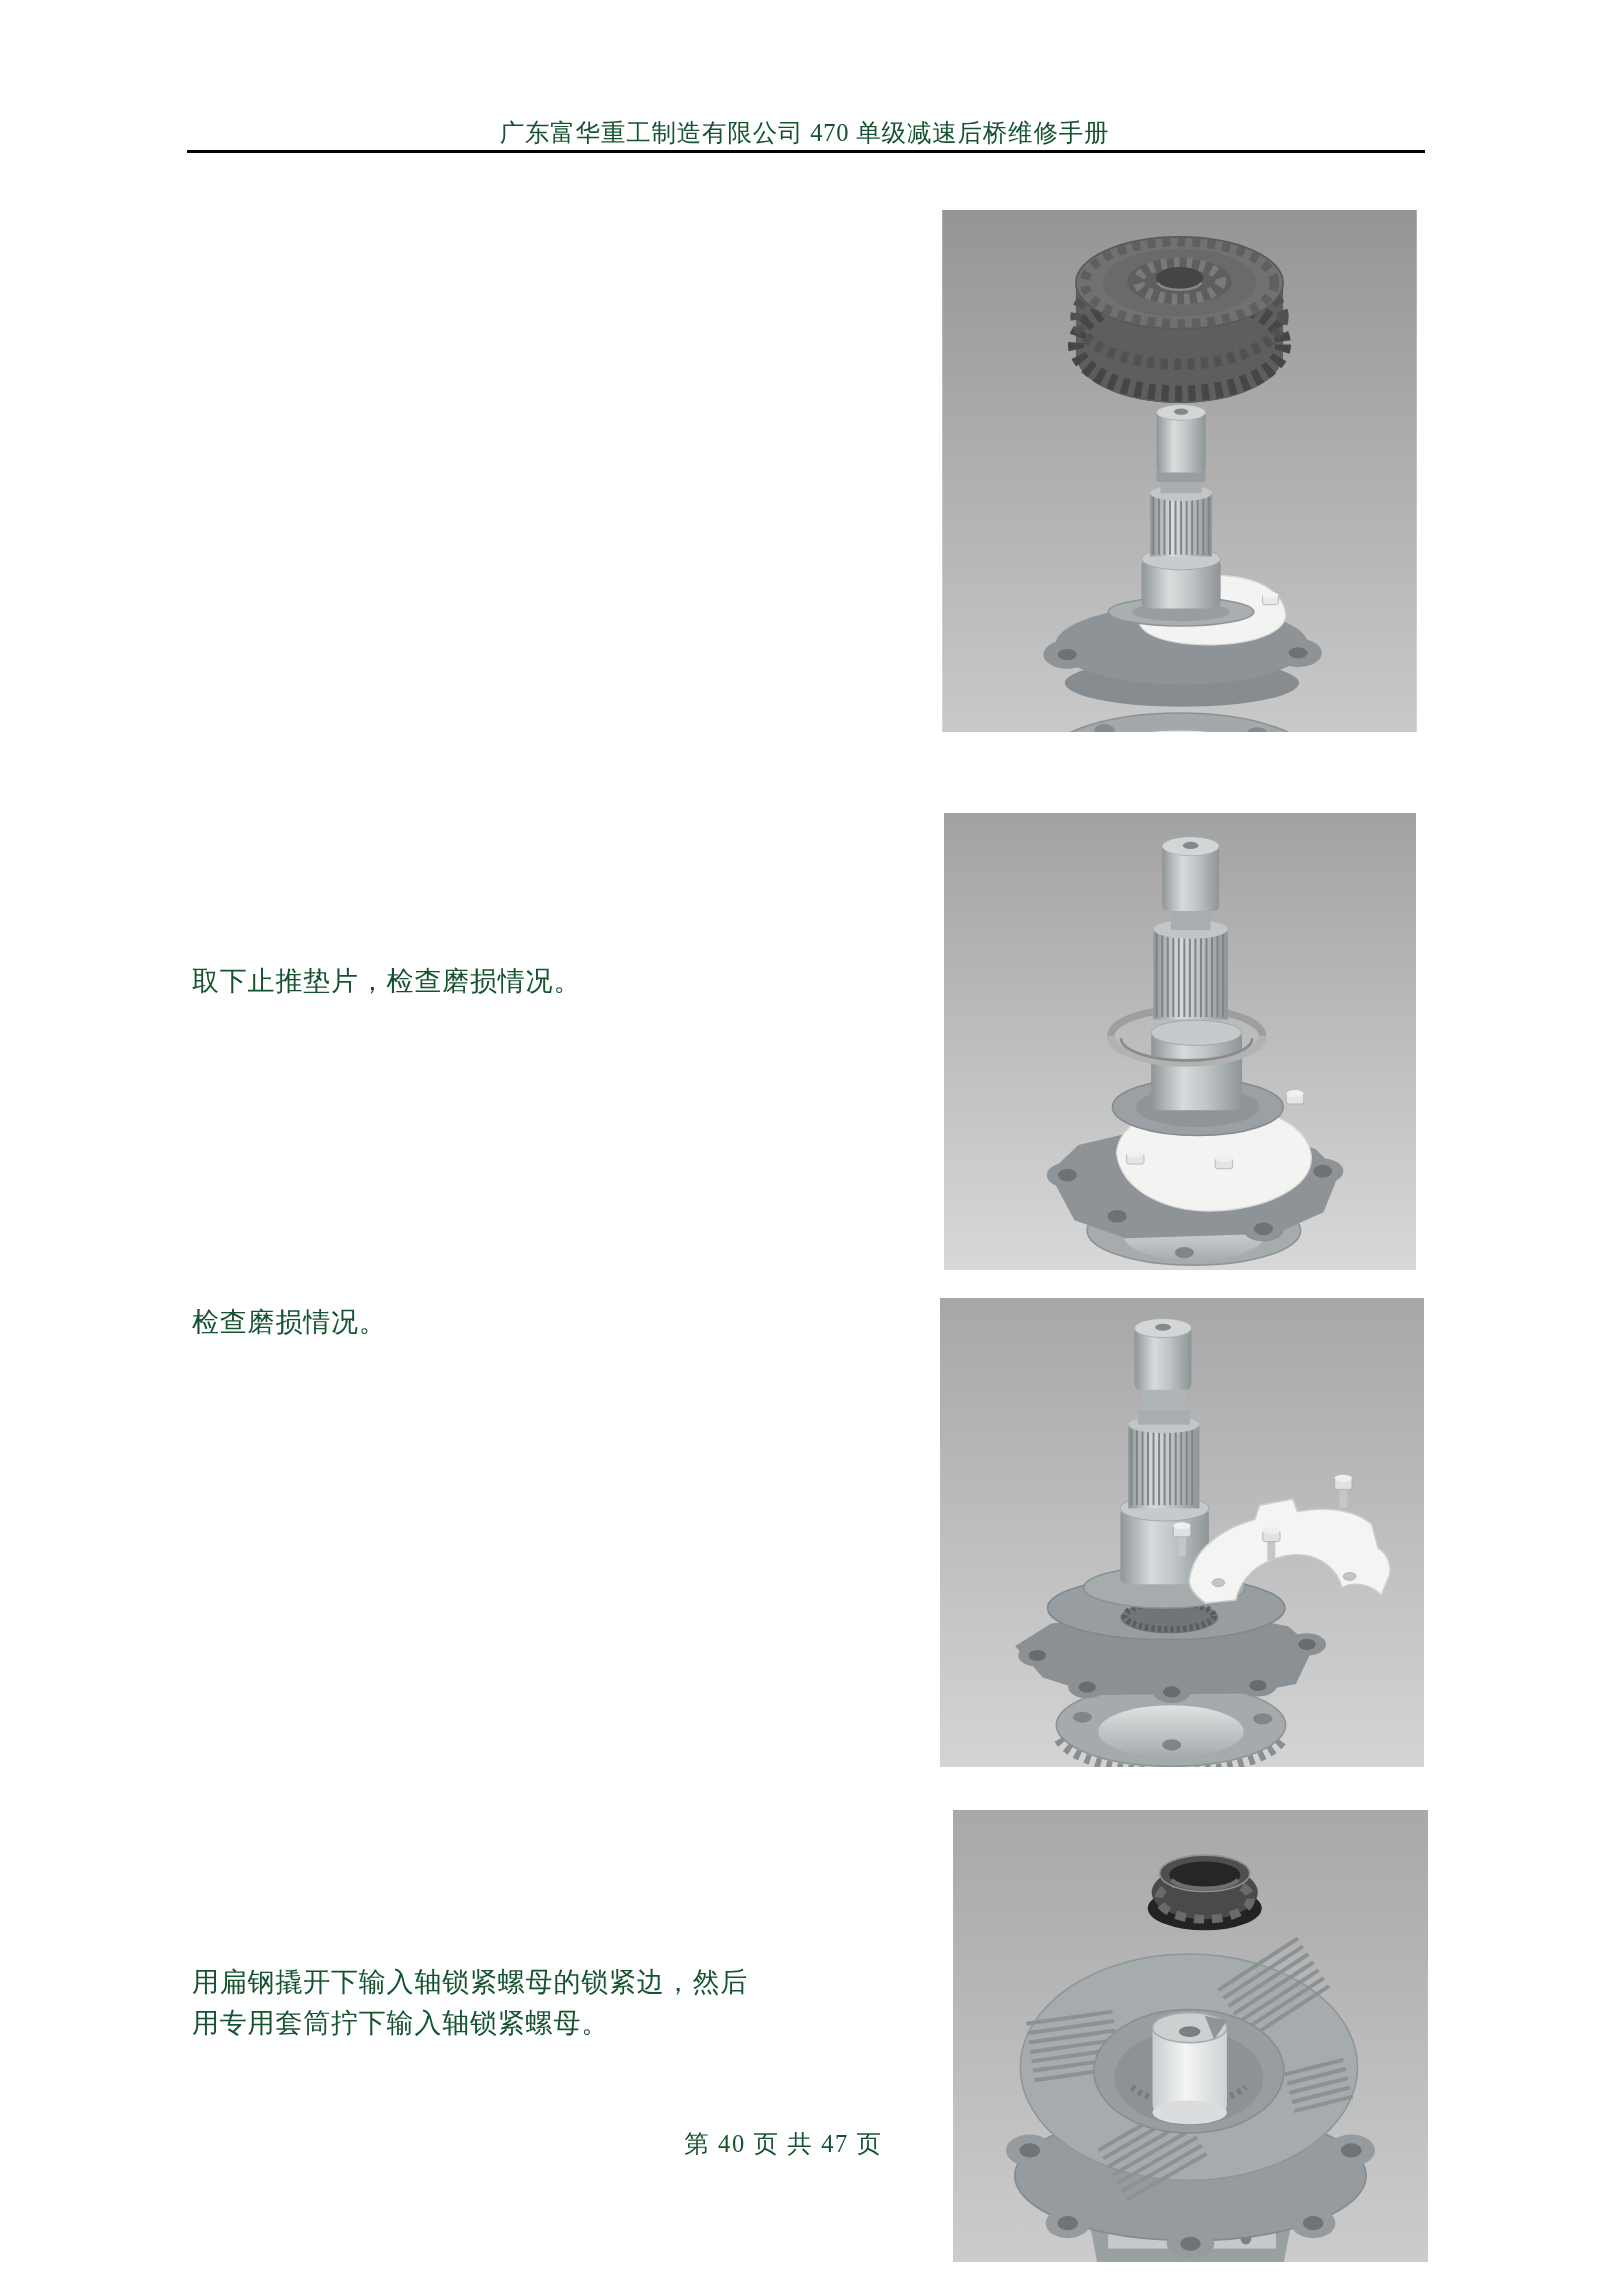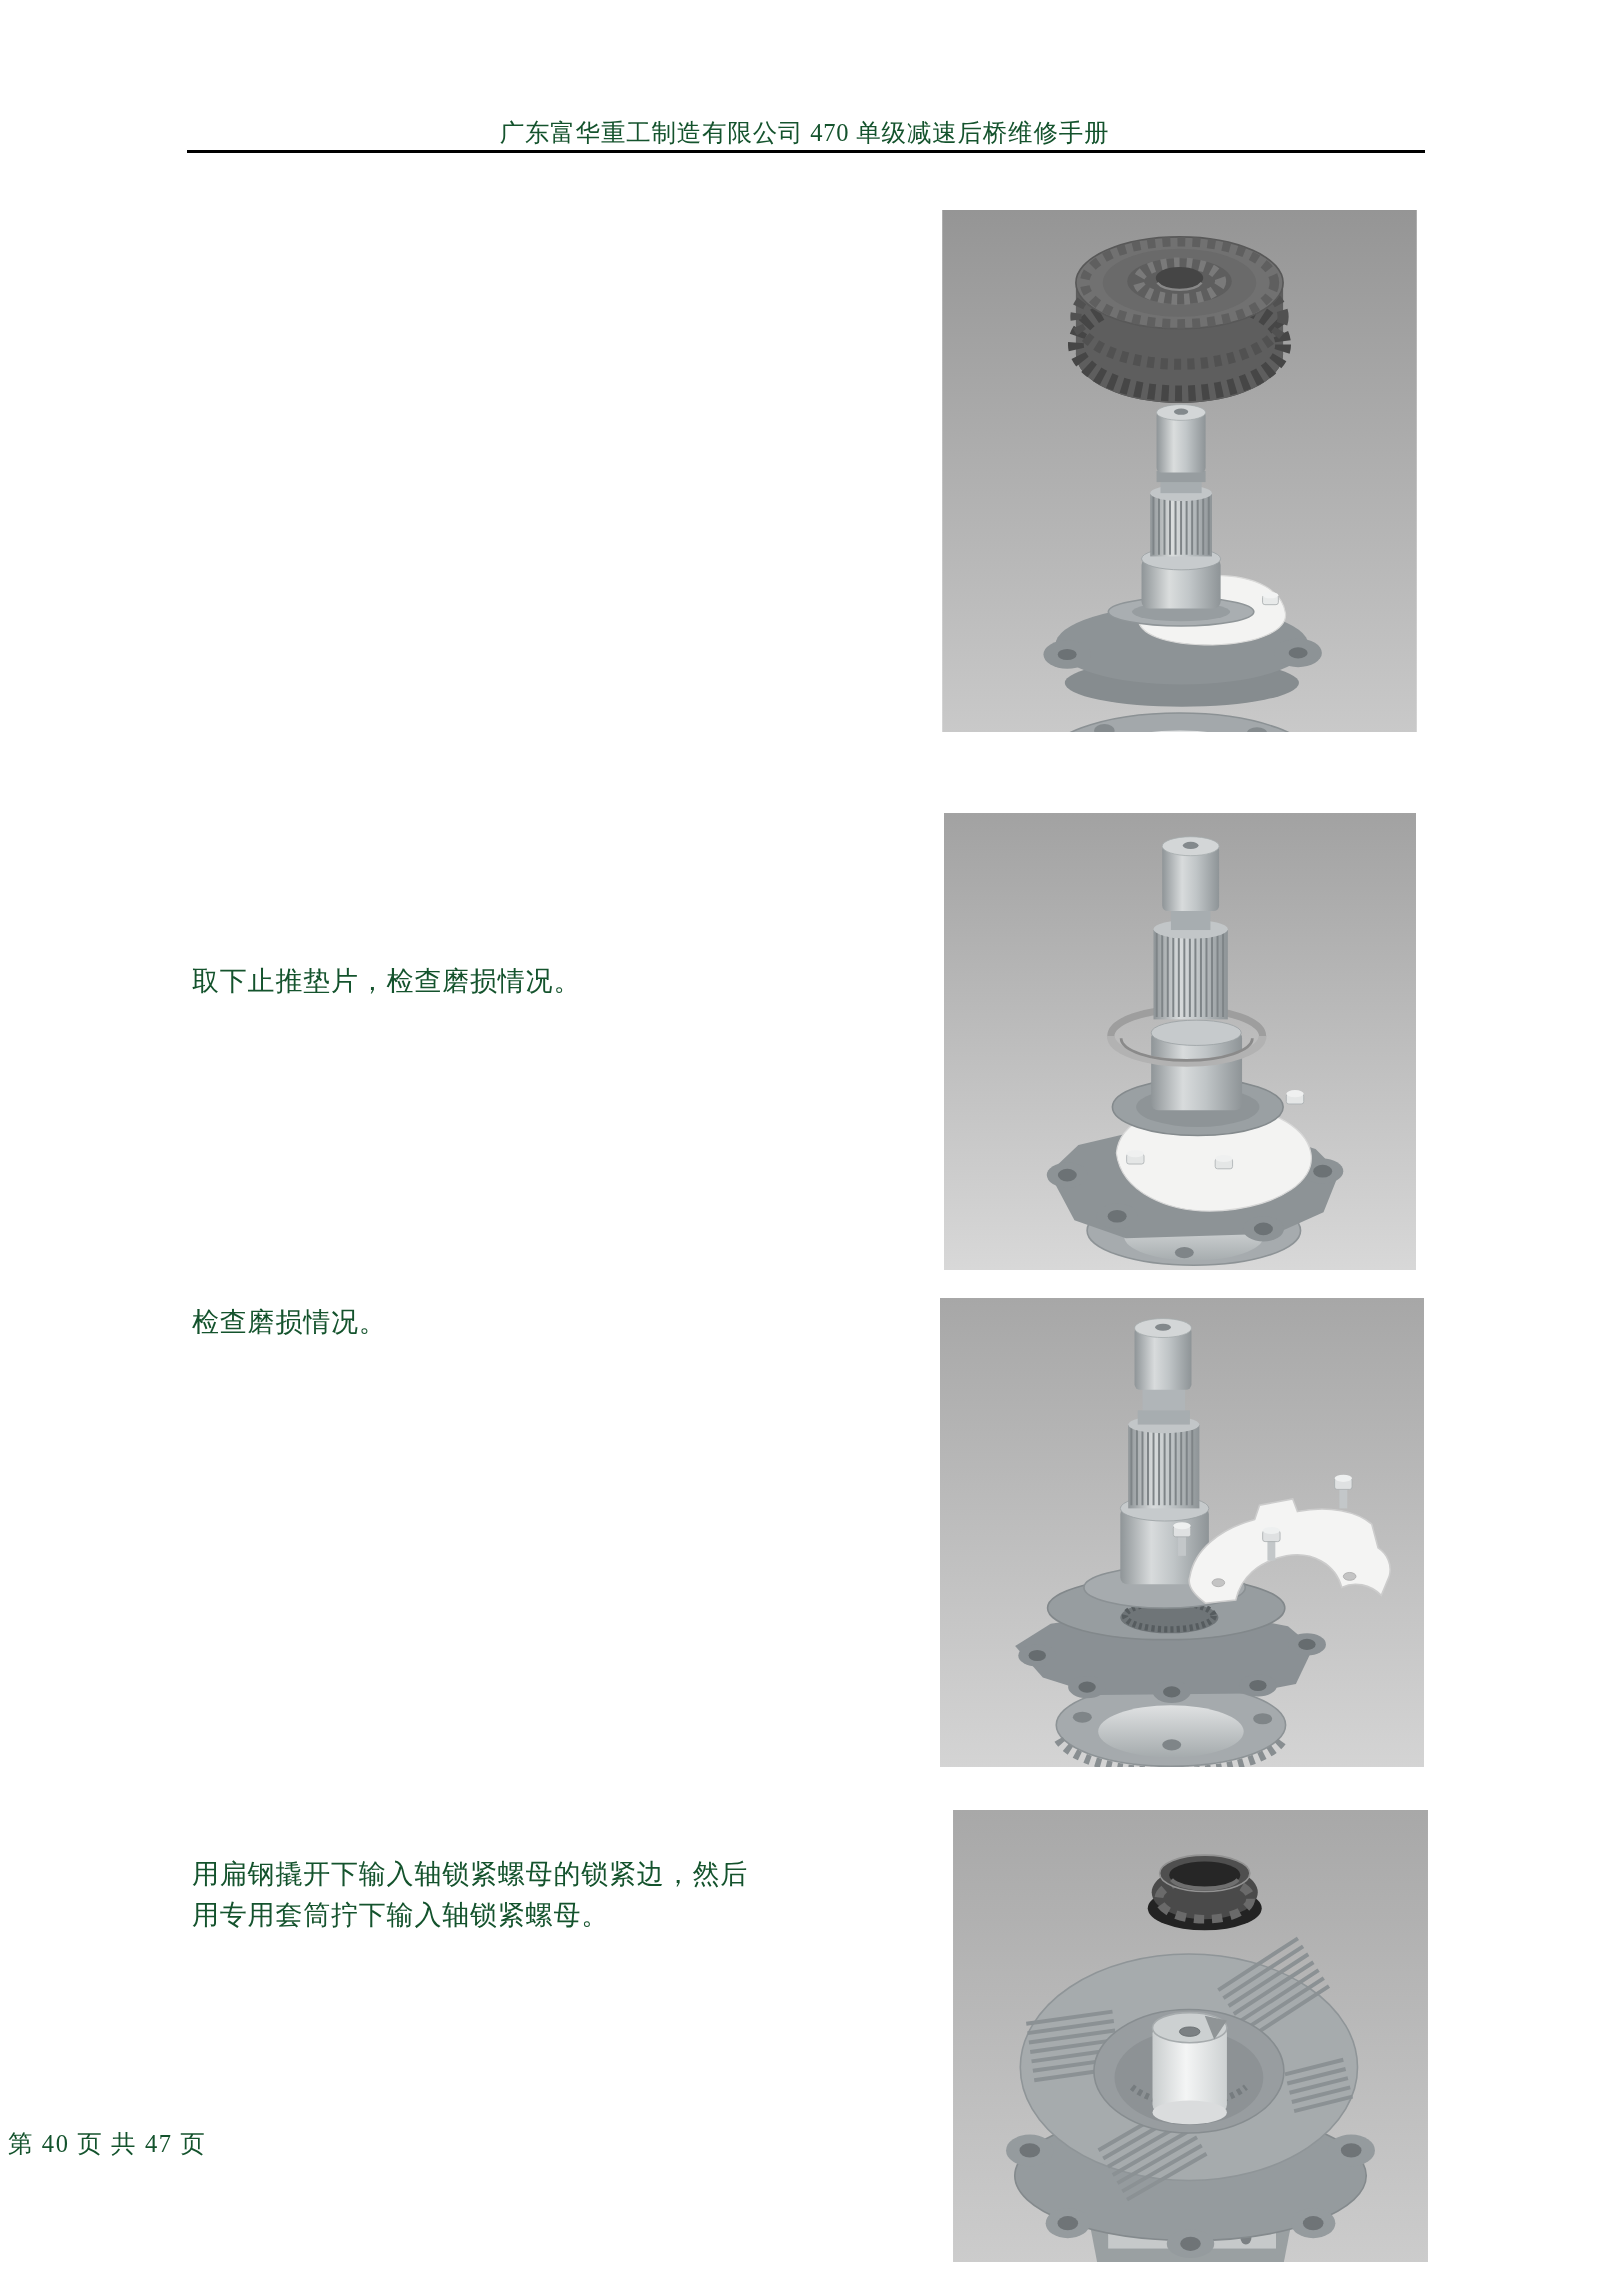--- a/index.html
+++ b/index.html
@@ -6,28 +6,28 @@
   .page{position:relative;width:1609px;height:2295px;background:#ffffff;overflow:hidden;
         font-family:"Liberation Serif","DejaVu Serif",serif;color:#14532d;}
   .header-title{position:absolute;top:116px;left:0;width:1609px;text-align:center;
         font-size:24.5px;letter-spacing:0.8px;white-space:nowrap;}
   .header-rule{position:absolute;top:150px;left:187px;width:1238px;height:3.2px;background:#000000;}
   .step{position:absolute;left:192px;font-size:27px;line-height:41px;letter-spacing:0.8px;}
   .step .line{white-space:nowrap;}
   #step1{top:194px;}
   #step2{top:961px;}
   #step3{top:1302px;}
-  #step4{top:1854px;}
+  #step4{top:1962px;}
   .figure{position:absolute;overflow:hidden;}
   .figure svg{display:block;width:100%;height:100%;}
   #fig1{left:942px;top:210px;width:475px;height:522px;}
   #fig2{left:944px;top:813px;width:472px;height:457px;}
   #fig3{left:940px;top:1298px;width:484px;height:469px;}
   #fig4{left:953px;top:1810px;width:475px;height:452px;}
-  .page-footer{position:absolute;top:2127px;left:8px;width:1567px;text-align:left;
+  .page-footer{position:absolute;top:2127px;left:0;width:1567px;text-align:center;
         font-size:24.5px;letter-spacing:1.6px;white-space:nowrap;}
 </style>
 </head>
 <body>
 
 <div class="page">
 
   <div class="header-title">广东富华重工制造有限公司 470 单级减速后桥维修手册</div>
   <div class="header-rule"></div>
 

